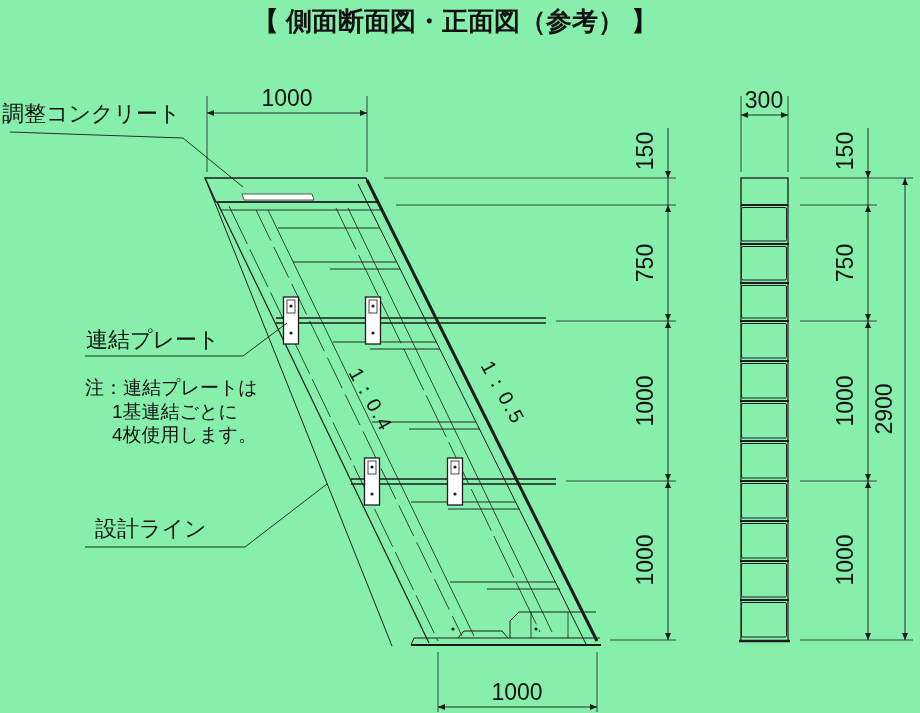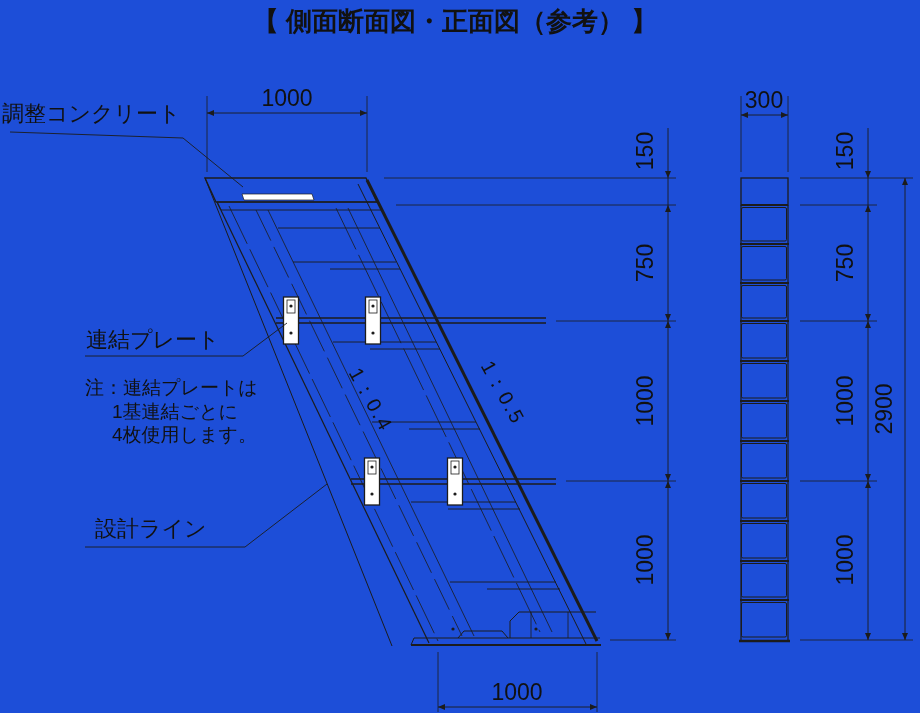--- a/index.html
+++ b/index.html
@@ -1,16 +1,16 @@
 <!DOCTYPE html>
 <html><head>
 <meta charset="utf-8">
 <style>
   html,body{margin:0;padding:0;background:#ffffff;}
-  .stage{position:relative;width:920px;height:713px;background:#1d4ed8;overflow:hidden;
+  .stage{position:relative;width:920px;height:713px;background:#86efac;overflow:hidden;
          font-family:"Liberation Sans", sans-serif;}
   svg{display:block}
   .ln{stroke:#1c1c1c;fill:none;}
   .fillwhite{fill:#ffffff;}
   .arrow{fill:#1c1c1c;stroke:none;}
   text{fill:#111111;font-family:"Liberation Sans", sans-serif;}
   .title-t{font-size:26px;font-weight:bold;}
   .lbl-t{font-size:22px;}
   .note-t{font-size:19px;}
   .dim-t{font-size:23px;}

